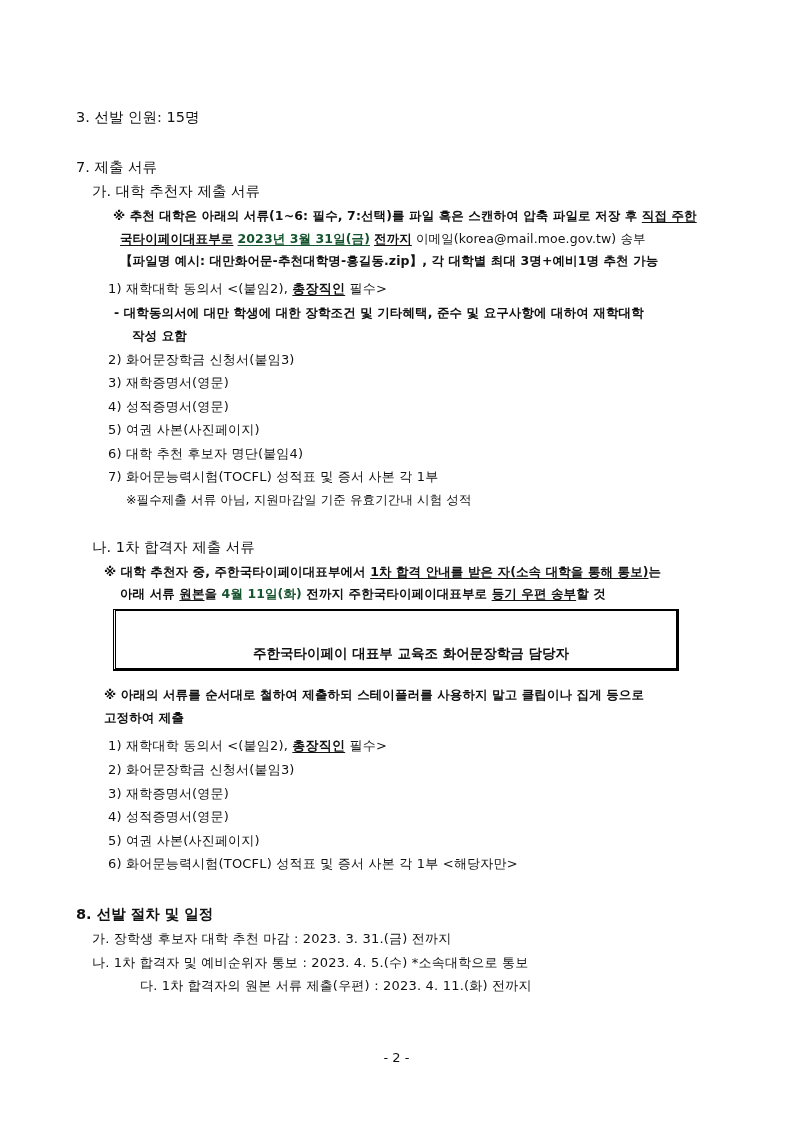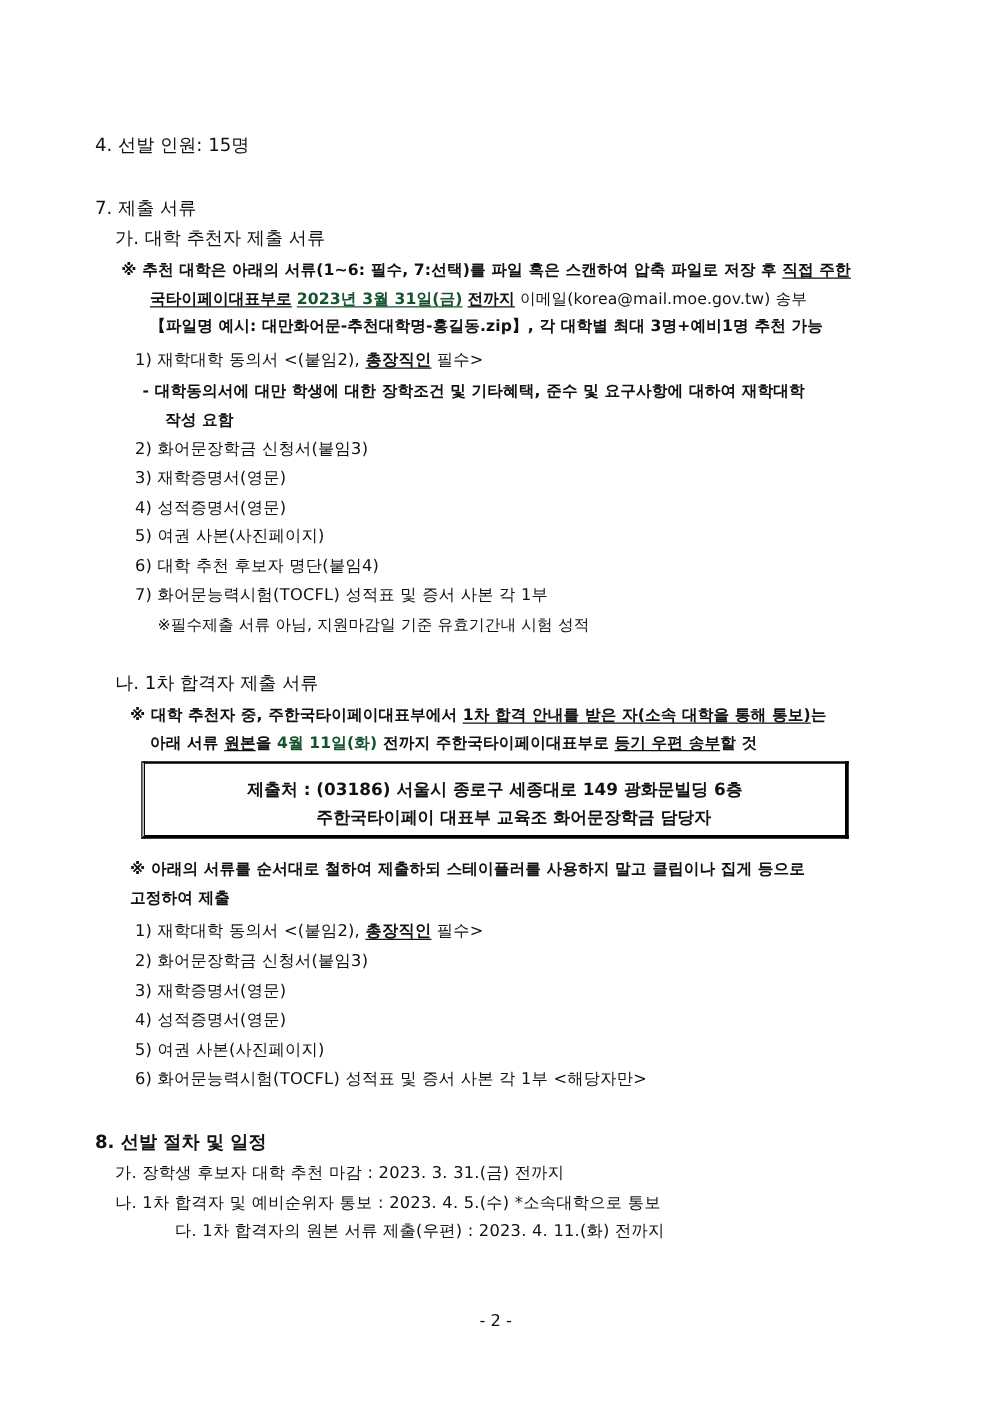--- a/index.html
+++ b/index.html
@@ -14,26 +14,26 @@
   .note { font-size: 12.5px; letter-spacing: 0.1px; }
   .box { position: absolute; left: 113px; top: 609px; width: 566px; height: 62px;
          border-left: 3px double #000; border-top: 2px solid #000;
          border-right: 3px solid #000; border-bottom: 3px solid #000; box-sizing: border-box; }
   .box .bl { position: absolute; left: 0; right: 0; text-align: center; font-size: 13.5px; white-space: nowrap; }
   .footer { position: absolute; left: 0; width: 793px; top: 1050px; text-align: center; font-size: 13px; }
 </style>
 </head>
 <body>
 
-<div class="ln h" style="left:76px; top:108px;">4. 선발 인원: 15명</div>
+<div class="ln h" style="left:76px; top:108px;">3. 선발 인원: 15명</div>
 
 <div class="ln h" style="left:76px; top:158px;">7. 제출 서류</div>
 <div class="ln h" style="left:92px; top:182px;">가. 대학 추천자 제출 서류</div>
 
-<div class="ln note b" style="left:97px; top:207px;text-align:center;">
+<div class="ln note b" style="left:113px; top:207px;text-align:center;">
   <span>※ 추천 대학은 아래의 서류(1~6: 필수, 7:선택)를 파일 혹은 스캔하여 압축 파일로 저장 후 </span><span class="u">직접 주한</span>
 </div>
 <div class="ln note" style="left:120px; top:230px;">
   <span class="u b">국타이페이대표부로</span>
   <span class="u b blue">2023년 3월 31일(금)</span>
   <span class="u b">전까지</span><span> 이메일(korea@mail.moe.gov.tw) 송부</span>
 </div>
 <div class="ln note b" style="left:120px; top:252px;">【파일명 예시: 대만화어문-추천대학명-홍길동.zip】, 각 대학별 최대 3명+예비1명 추천 가능</div>
 
 <div class="ln sm" style="left:108px; top:280px;">
@@ -53,21 +53,20 @@
 
 <div class="ln h" style="left:92px; top:538px;">나. 1차 합격자 제출 서류</div>
 <div class="ln note b" style="left:104px; top:563px;">
   <span>※ 대학 추천자 중, 주한국타이페이대표부에서 </span><span class="u">1차 합격 안내를 받은 자(소속 대학을 통해 통보)</span><span>는</span>
 </div>
 <div class="ln note b" style="left:120px; top:585px;">
   <span>아래 서류 </span><span class="u">원본</span><span>을 </span><span class="blue">4월 11일(화)</span><span> 전까지 주한국타이페이대표부로 </span><span class="u">등기 우편 송부</span><span>할 것</span>
 </div>
 
 <div class="box">
-  <div class="bl b" style="top:12px;">제출처 : (03186) 서울시 종로구 세종대로 149 광화문빌딩 6층</div>
   <div class="bl b" style="top:34px; left:30px;">주한국타이페이 대표부 교육조 화어문장학금 담당자</div>
 </div>
 
 <div class="ln note b" style="left:104px; top:686px;">※ 아래의 서류를 순서대로 철하여 제출하되 스테이플러를 사용하지 말고 클립이나 집게 등으로</div>
 <div class="ln note b" style="left:104px; top:709px;">고정하여 제출</div>
 
 <div class="ln sm" style="left:108px; top:737px;">
   <span>1)</span>
   <span>재학대학 동의서 &lt;(붙임2), </span><span class="b u">총장직인</span><span> 필수&gt;</span>
 </div>

